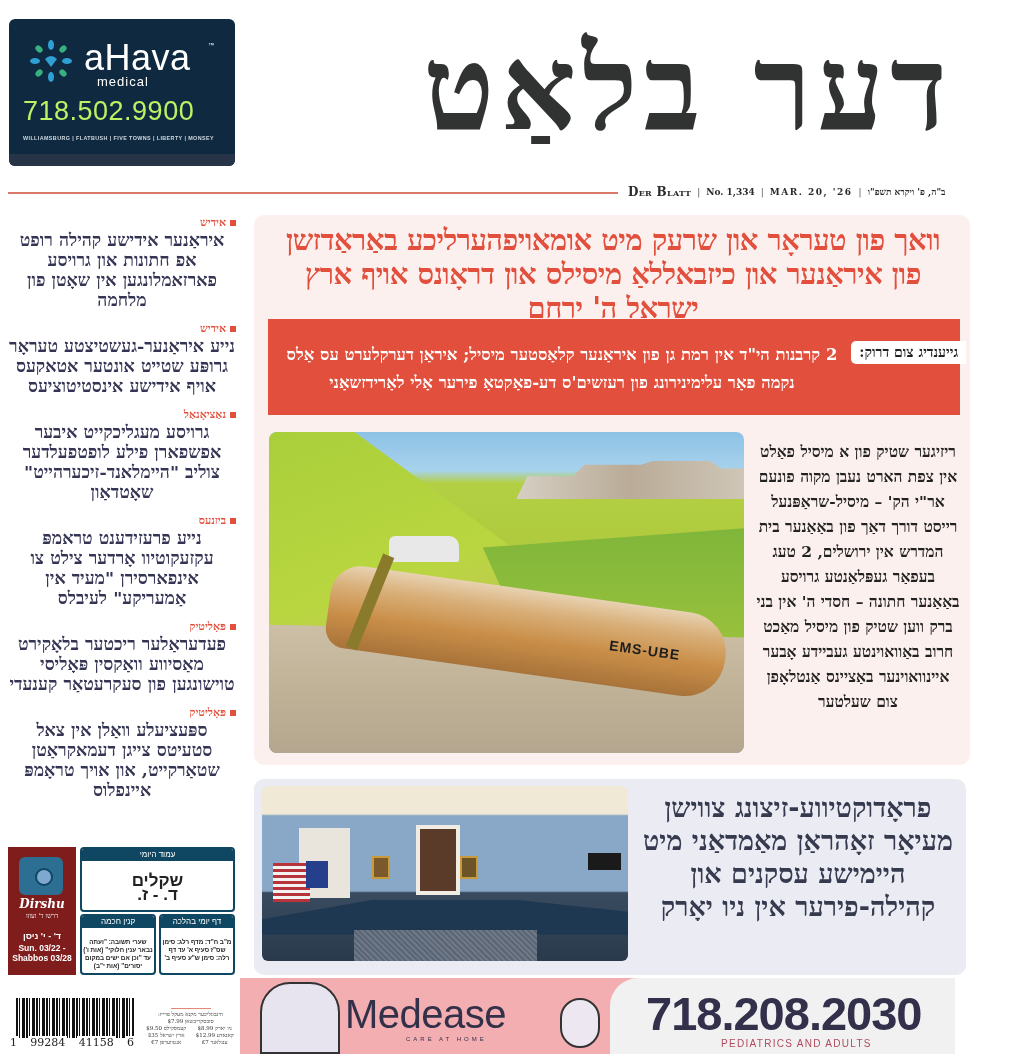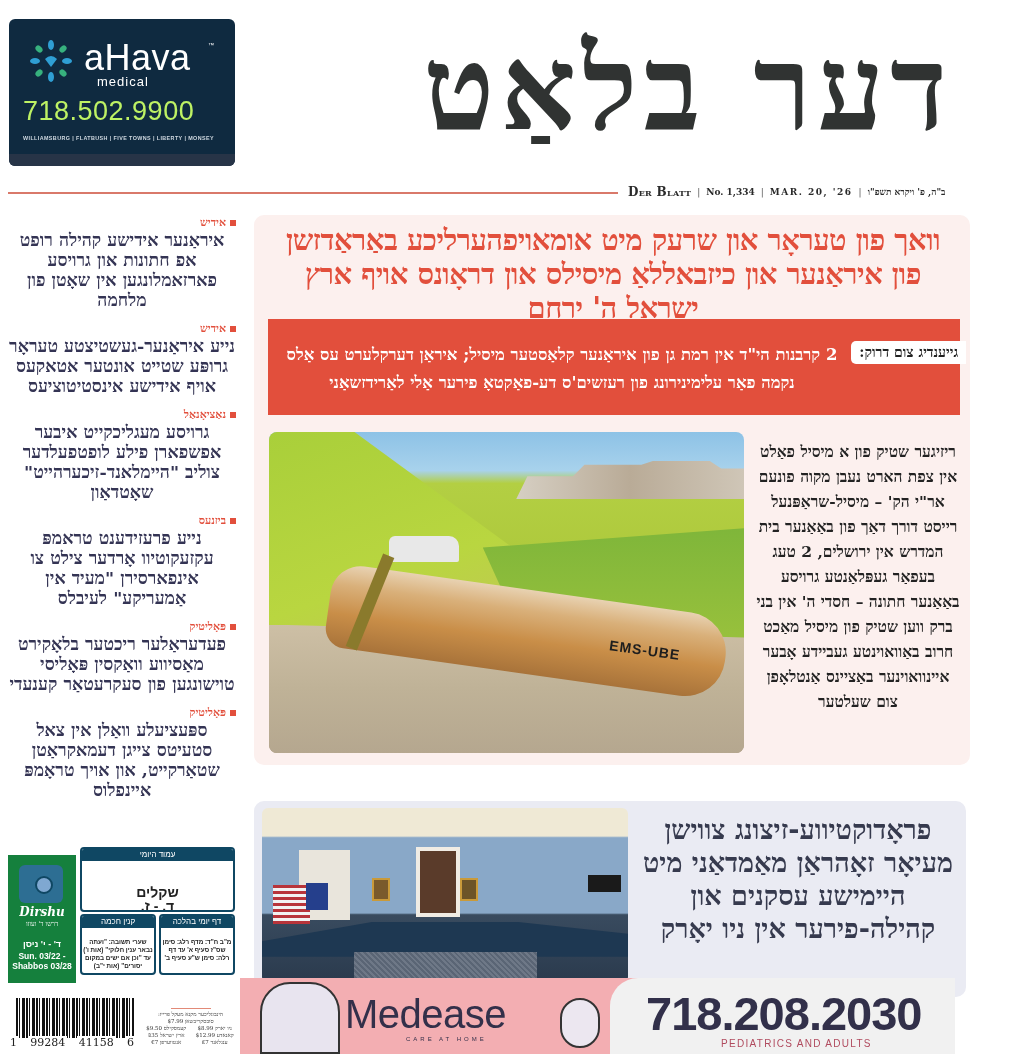--- a/index.html
+++ b/index.html
@@ -81,21 +81,21 @@
   .lead-photo .missile-band { position: absolute; left: 95px; top: 120px; width: 12px; height: 100px; background: #8a7a2c; transform: rotate(22deg); }
   .lead-photo .missile-label { position: absolute; left: 340px; top: 210px; font-family: "Liberation Sans", sans-serif; font-weight: bold; color: #1e1e1e; font-size: 14px; transform: rotate(8deg); letter-spacing: 1px; }
   .lead-photo .car { position: absolute; left: 120px; top: 104px; width: 70px; height: 26px; background: #e8e8e8; border-radius: 6px 10px 2px 2px; }
   .lead-body {
     position: absolute; left: 500px; top: 224px; width: 208px; direction: rtl; text-align: center;
     font-size: 15.5px; font-weight: bold; line-height: 25px; color: #222;
   }
 
   
   .second {
-    position: absolute; left: 254px; top: 801px; width: 712px; height: 196px;
+    position: absolute; left: 254px; top: 779px; width: 712px; height: 196px;
     background: #eaebf3; border-radius: 10px;
   }
   .second-photo {
     position: absolute; left: 8px; top: 7px; width: 366px; height: 175px; border-radius: 6px; overflow: hidden;
     background: linear-gradient(180deg, #efe9d5 0%, #efe9d5 16%, #89a8c8 17%, #89a8c8 60%, #394b5f 61%, #2a3a4d 100%);
   }
   .second-photo .floor { position: absolute; left: 25%; bottom: 0; width: 50%; height: 18%; background: repeating-linear-gradient(45deg, #5a6575 0 2px, #6e7887 2px 4px); }
   .second-photo .table { position: absolute; left: 0; top: 63%; width: 100%; height: 22%; background: #1e3852; clip-path: polygon(0 60%, 30% 10%, 70% 10%, 100% 40%, 100% 100%, 0 100%); }
   .second-photo .door { position: absolute; left: 42%; top: 22%; width: 12%; height: 40%; background: #5a3b2a; border: 4px solid #f0ece4; }
   .second-photo .door2 { position: absolute; left: 10%; top: 24%; width: 14%; height: 40%; background: #e9e5dc; }
@@ -104,32 +104,32 @@
   .second-photo .flag { position: absolute; left: 3%; top: 44%; width: 10%; height: 22%; background: repeating-linear-gradient(180deg, #b8343a 0 3px, #f2f2f2 3px 6px); }
   .second-photo .flag2 { position: absolute; left: 12%; top: 43%; width: 6%; height: 15%; background: #253f8c; }
   .second-photo .camera { position: absolute; right: 2%; top: 38%; width: 9%; height: 10%; background: #1a1a1a; }
   .second-head {
     position: absolute; left: 384px; top: 12px; width: 320px; direction: rtl; text-align: center;
     font-size: 27px; font-weight: bold; line-height: 33px; color: #363a4e;
   }
 
   
   .dirshu { position: absolute; left: 8px; top: 847px; width: 227px; height: 128px; }
-  .dirshu-side { position: absolute; left: 0; top: 8px; width: 68px; height: 128px; background: #15803d; color: #fff; text-align: center; }
+  .dirshu-side { position: absolute; left: 0; top: 0; width: 68px; height: 128px; background: #7f1d1d; color: #fff; text-align: center; }
   .dirshu-side .logo { position: absolute; left: 11px; top: 10px; width: 44px; height: 38px; border-radius: 6px; background: #2d6e93; }
   .dirshu-side .logo .circle { position: absolute; left: 16px; top: 11px; width: 18px; height: 18px; border-radius: 50%; background: #7fa8d1; border: 2px solid #0f4763; }
   .dirshu-side .brand { position: absolute; left: 0; top: 50px; width: 100%; font-style: italic; font-weight: bold; font-size: 12px; font-family: "DejaVu Serif", serif; }
   .dirshu-side .brand-sub { position: absolute; left: 0; top: 65px; width: 100%; font-size: 6.5px; direction: rtl; }
   .dirshu-side .dates-heb { position: absolute; left: 0; top: 84px; width: 100%; font-size: 9px; font-weight: bold; direction: rtl; font-family: "Liberation Sans", sans-serif; }
   .dirshu-side .dates-en { position: absolute; left: 0; top: 96px; width: 100%; font-size: 8.5px; font-weight: bold; font-family: "Liberation Sans", sans-serif; line-height: 10px; }
   .dbox { position: absolute; border: 2px solid #0f4763; border-radius: 4px; background: #fff; overflow: hidden; direction: rtl; }
   .dbox .hdr { background: #0f4763; color: #fff; font-size: 8px; font-weight: normal; text-align: center; height: 12px; line-height: 12px; font-family: "Liberation Sans", sans-serif; }
   .dbox .body { text-align: center; font-family: "Liberation Sans", sans-serif; font-weight: bold; color: #222; }
   .dbox-amud { left: 72px; top: 0; width: 155px; height: 65px; }
-  .dbox-amud .body { font-size: 14px; line-height: 14px; padding-top: 24px; }
+  .dbox-amud .body { font-size: 17px; line-height: 14px; padding-top: 13px; }
   .dbox-kinyan { left: 72px; top: 67px; width: 76px; height: 61px; }
   .dbox-daf { left: 151px; top: 67px; width: 76px; height: 61px; }
   .dbox-kinyan .body, .dbox-daf .body { font-size: 6.3px; line-height: 8px; padding-top: 10px; }
 
   
   .barcode { position: absolute; left: 8px; top: 998px; width: 128px; height: 52px; }
   .barcode .bars { position: absolute; left: 8px; top: 0; width: 118px; height: 40px;
     background: repeating-linear-gradient(90deg, #111 0 2px, #fff 2px 3px, #111 3px 4px, #fff 4px 6px, #111 6px 9px, #fff 9px 10px); }
   .barcode .digits { position: absolute; left: 0; top: 38px; width: 128px; font-family: "DejaVu Serif", serif; font-size: 11px; color: #222; display: flex; justify-content: space-between; background: transparent; }
   .barcode .digits span { background: #fff; padding: 0 2px; }

